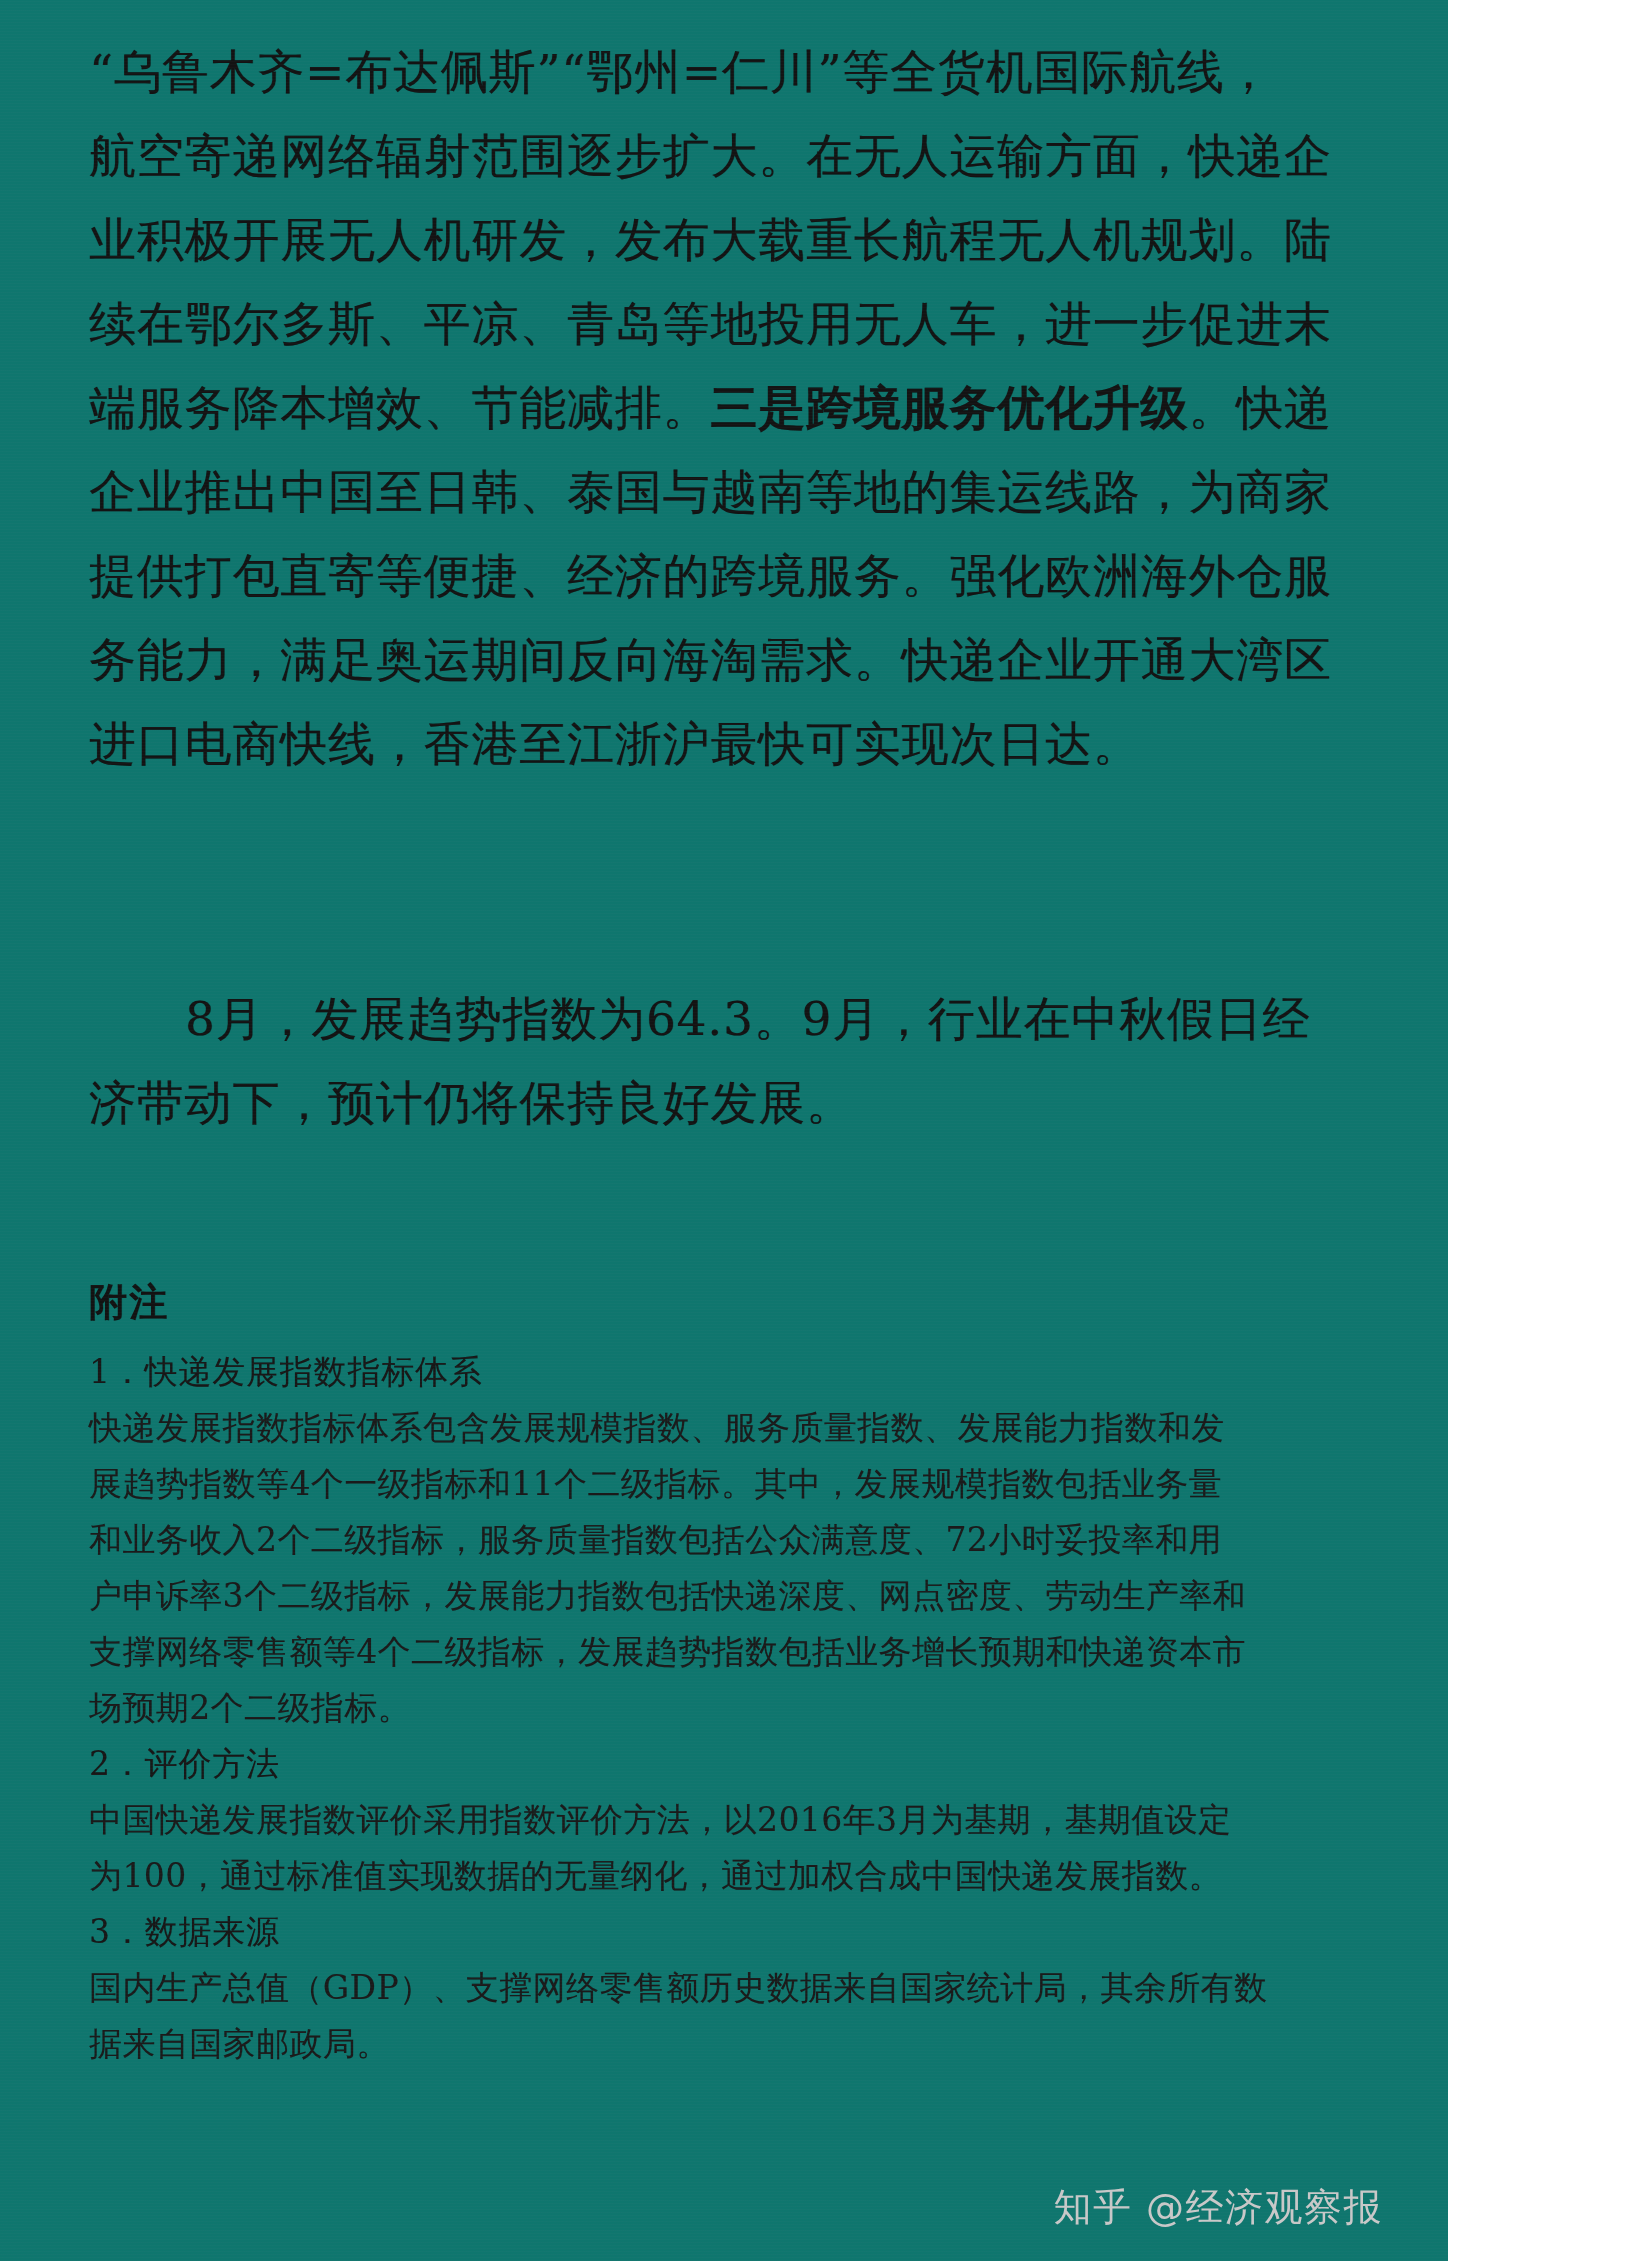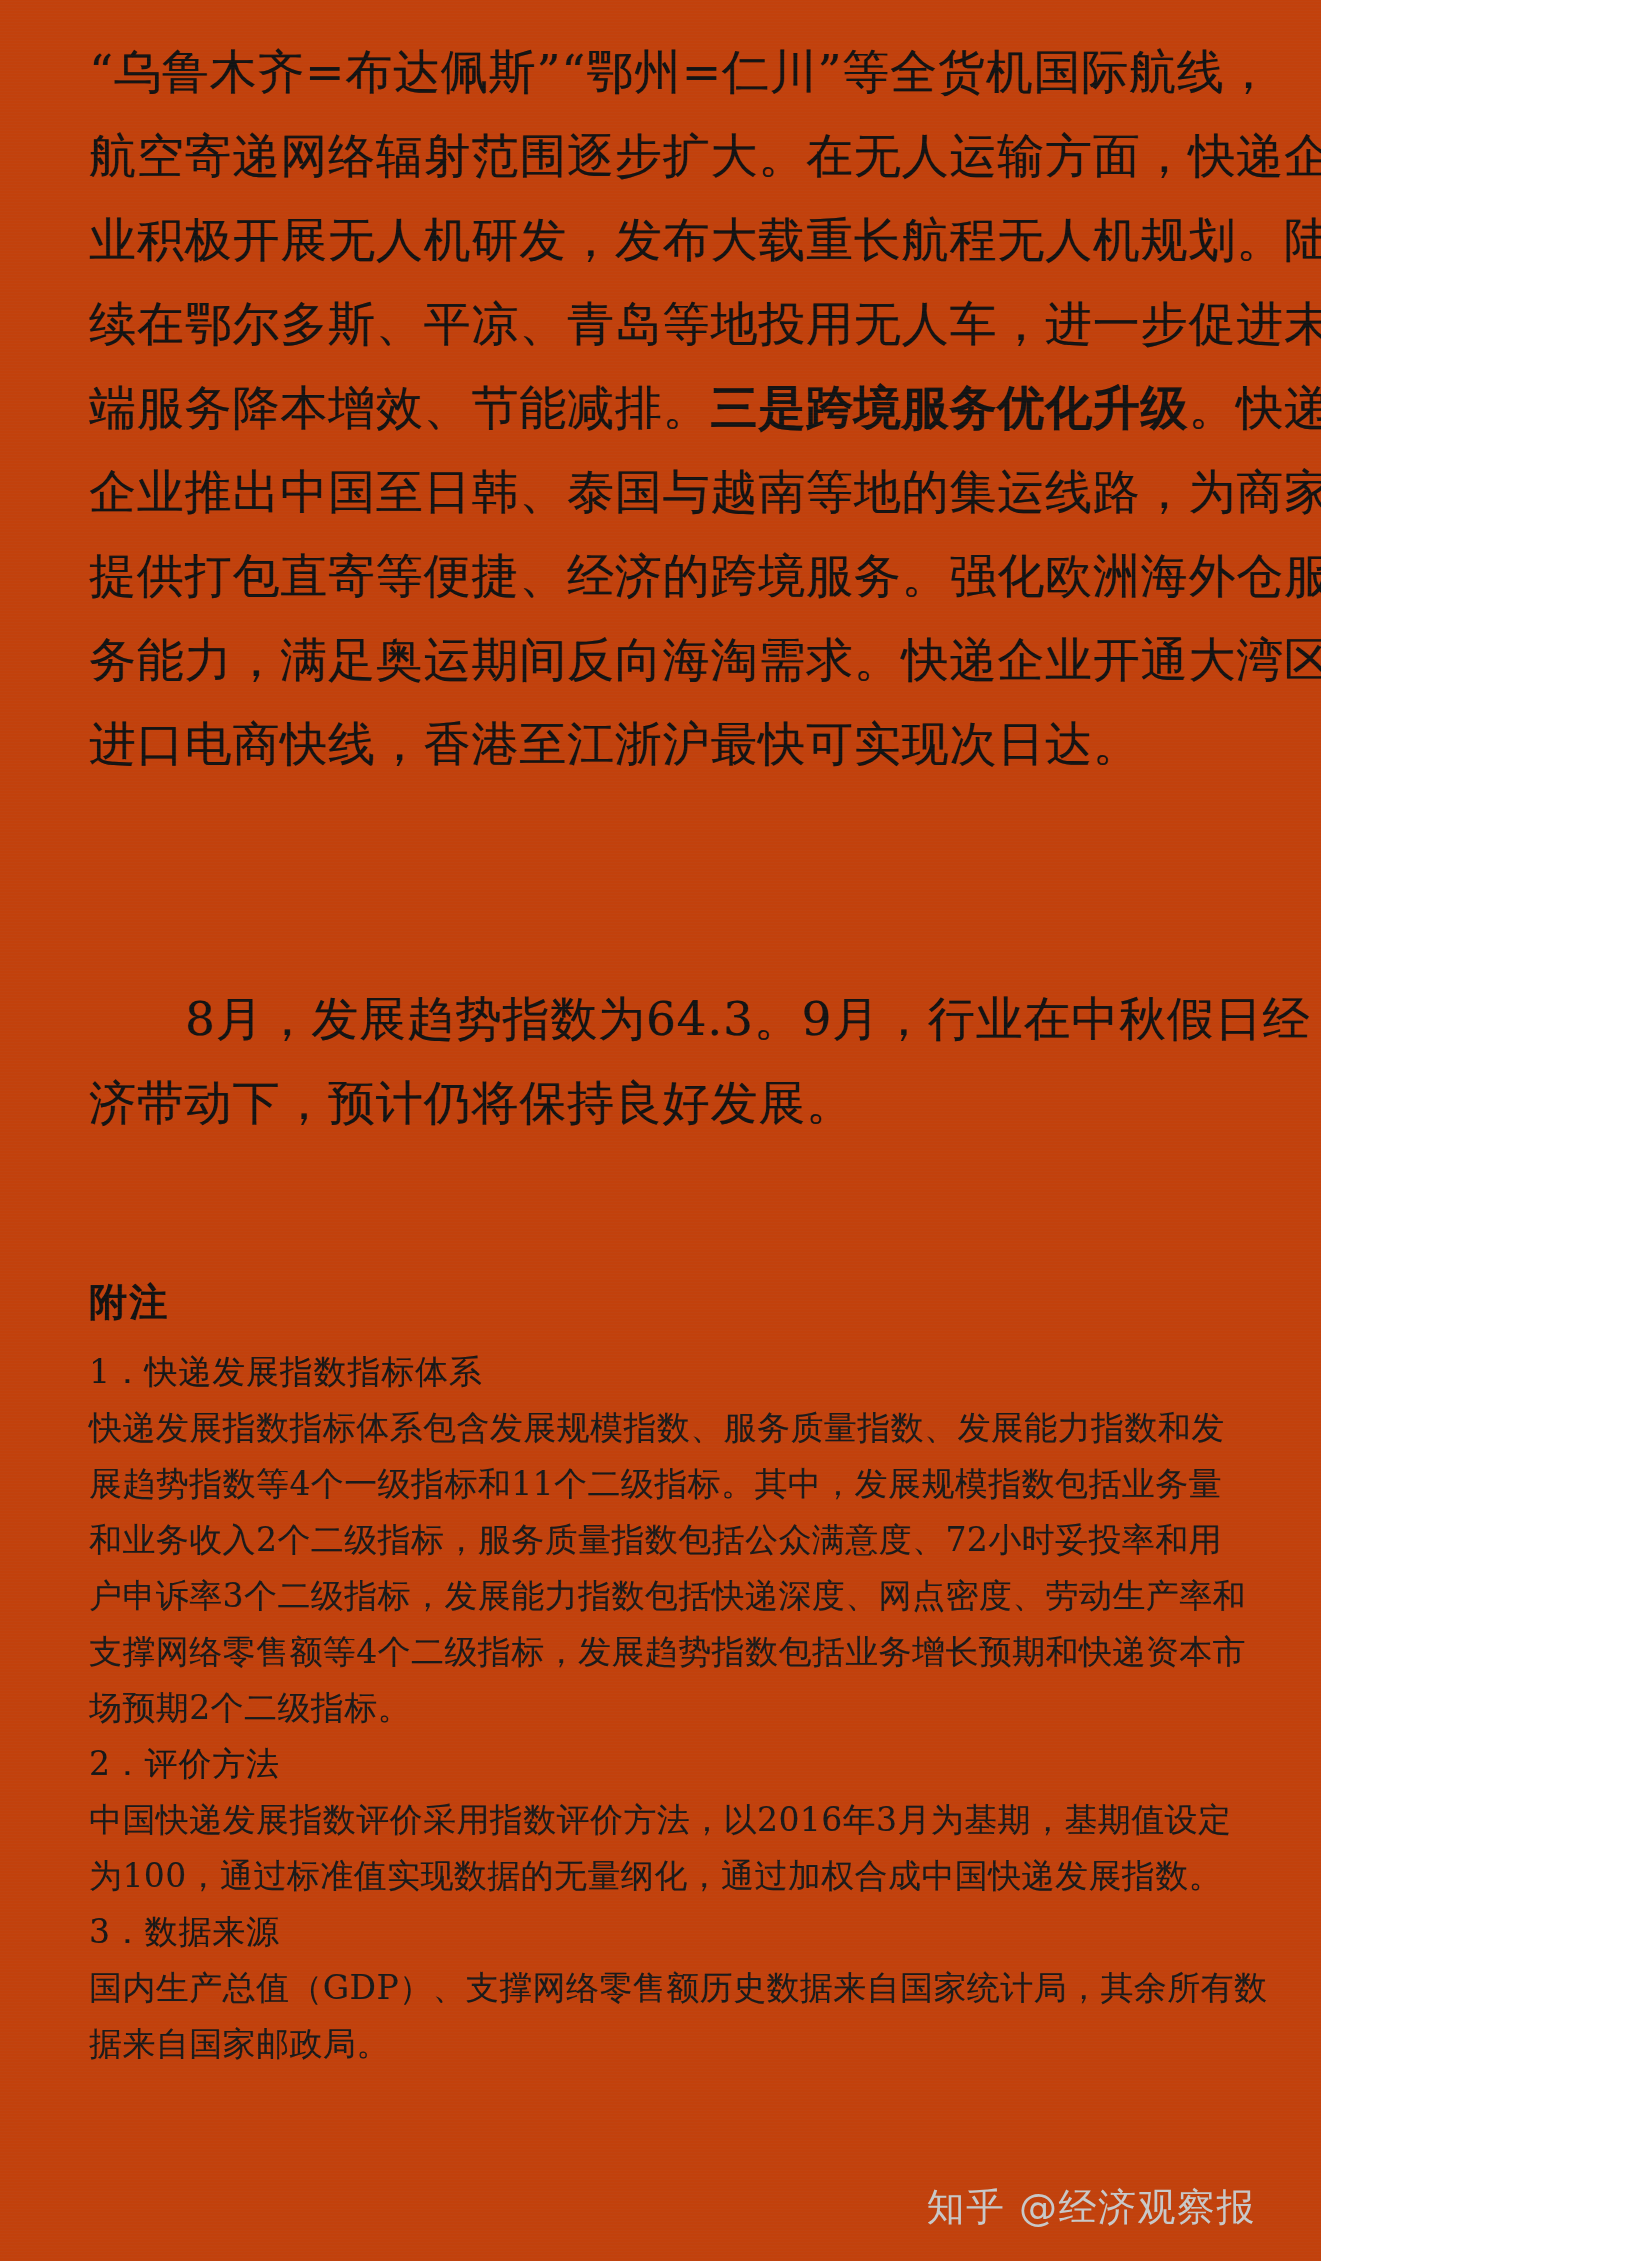--- a/index.html
+++ b/index.html
@@ -7,23 +7,23 @@
     margin: 0;
     padding: 0;
     background: #ffffff;
   }
   body {
     font-family: "DejaVu Serif", "Liberation Serif", serif;
     color: #111111;
   }
   #page {
     position: relative;
-    width: 1321px;
+    width: 1448px;
     height: 2261px;
-    background: #c2410c;
+    background: #0f766e;
     overflow: hidden;
     box-sizing: border-box;
   }
   
   #page::before {
     content: "";
     position: absolute;
     inset: 0;
     background:
       repeating-linear-gradient(

